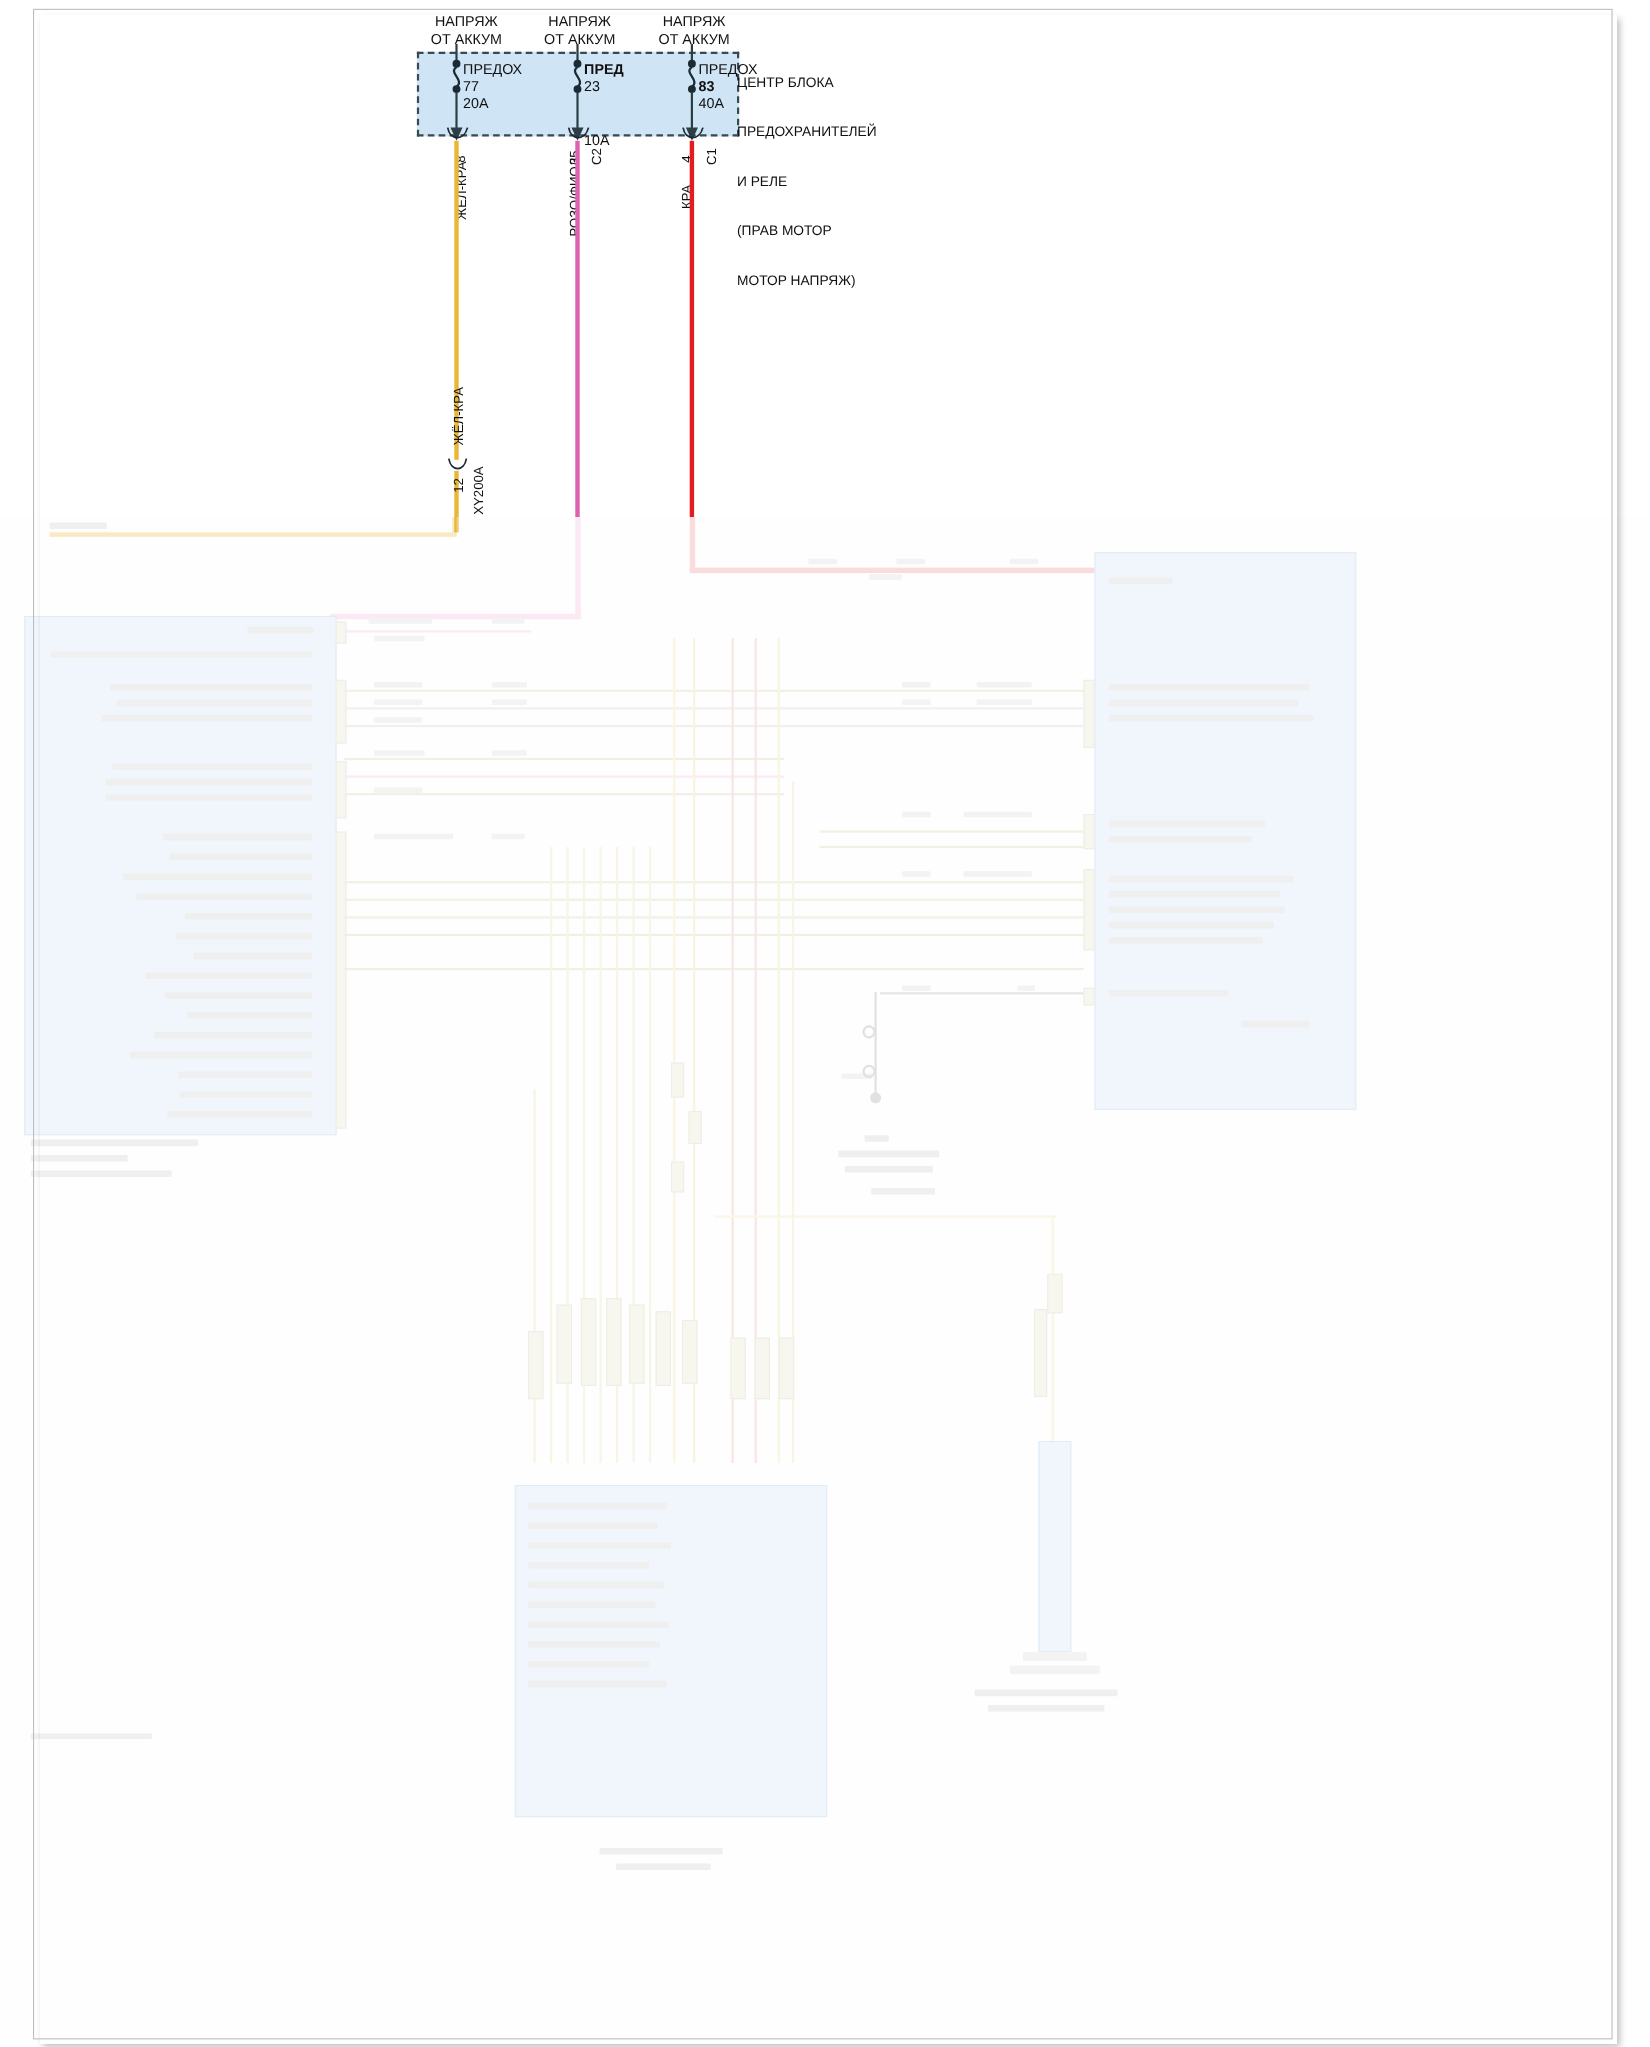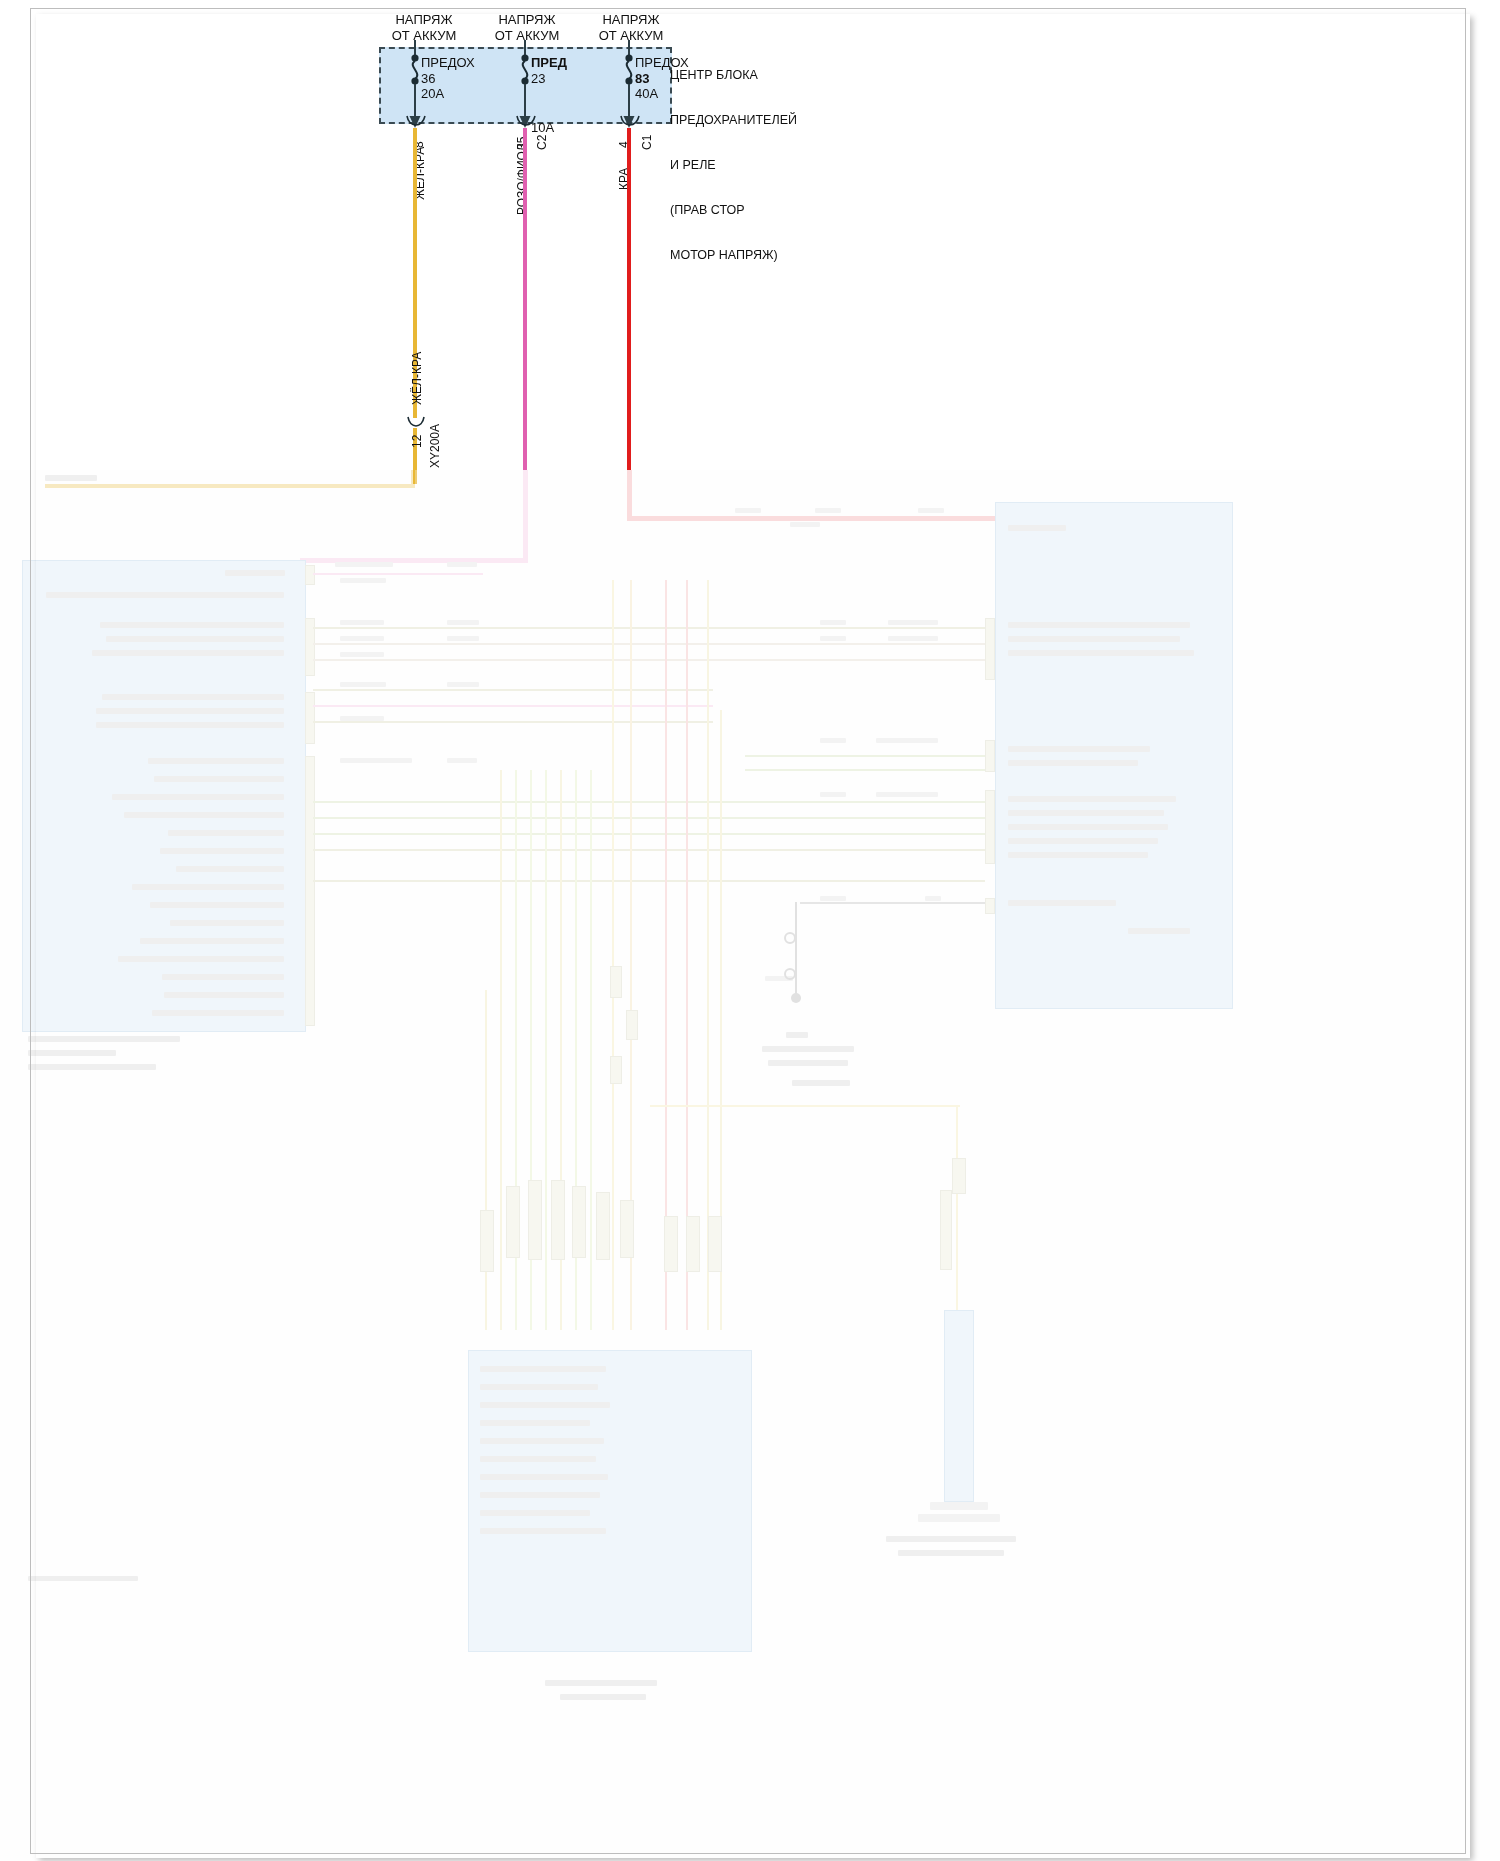--- a/index.html
+++ b/index.html
@@ -59,34 +59,34 @@
       <div>НАПРЯЖ</div>
       <div>ОТ АККУМ</div>
     </div>
 
     <div id="fusebox"></div>
 
     <div class="txt" style="left:670px;top:38px;font-size:12.5px;line-height:15px;">
       <div>ЦЕНТР БЛОКА</div>
       <div>ПРЕДОХРАНИТЕЛЕЙ</div>
       <div>И РЕЛЕ</div>
-      <div>(ПРАВ СТОР</div>
+      <div>(ПРАВ МОТОР</div>
       <div>МОТОР НАПРЯЖ)</div>
     </div>
 
     <svg class="abs" style="left:404px;top:40px;width:30px;height:92px;">
       <line x1="11" y1="0" x2="11" y2="18" stroke="#2c3e46" stroke-width="2"></line>
       <circle cx="11" cy="18" r="3.6" fill="#1b2b33"></circle>
       <path d="M11 21 C 3 26, 19 33, 11 39" stroke="#1b2b33" stroke-width="2" fill="none"></path>
       <circle cx="11" cy="41" r="3.6" fill="#1b2b33"></circle>
       <line x1="11" y1="44" x2="11" y2="78" stroke="#2c3e46" stroke-width="2"></line>
       <polygon points="11,88 5.5,76 16.5,76" fill="#2c3e46"></polygon>
     </svg>
     <div class="fuse-name" style="left:421px;top:55px;">ПРЕДОХ</div>
-    <div class="fuse-num" style="left:421px;top:71px;">36</div>
+    <div class="fuse-num" style="left:421px;top:71px;">77</div>
     <div class="fuse-amp" style="left:421px;top:86px;">20A</div>
 
     <svg class="abs" style="left:514px;top:40px;width:30px;height:92px;">
       <line x1="11" y1="0" x2="11" y2="18" stroke="#2c3e46" stroke-width="2"></line>
       <circle cx="11" cy="18" r="3.6" fill="#1b2b33"></circle>
       <path d="M11 21 C 3 26, 19 33, 11 39" stroke="#1b2b33" stroke-width="2" fill="none"></path>
       <circle cx="11" cy="41" r="3.6" fill="#1b2b33"></circle>
       <line x1="11" y1="44" x2="11" y2="78" stroke="#2c3e46" stroke-width="2"></line>
       <polygon points="11,88 5.5,76 16.5,76" fill="#2c3e46"></polygon>
     </svg>

